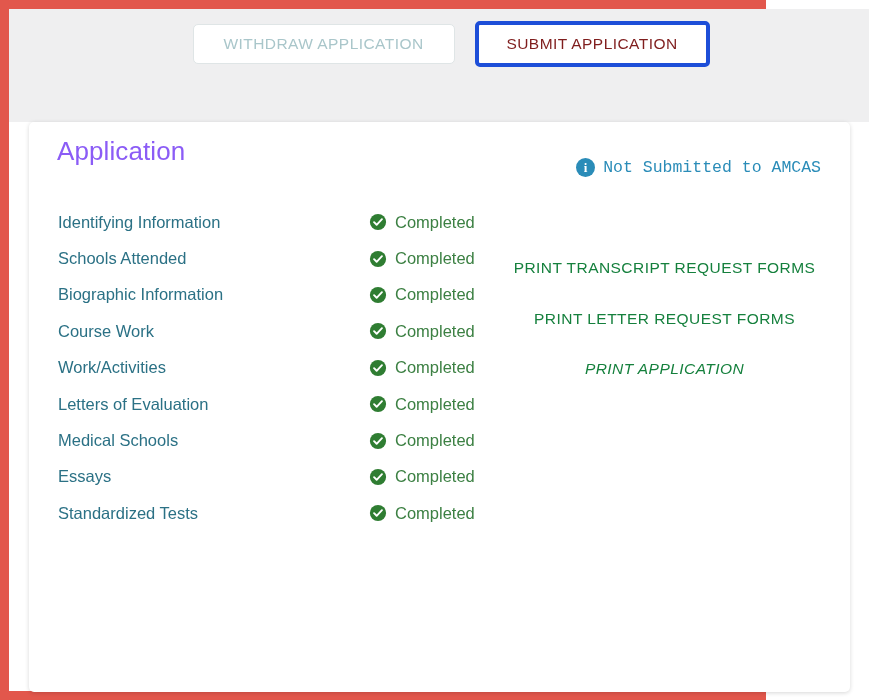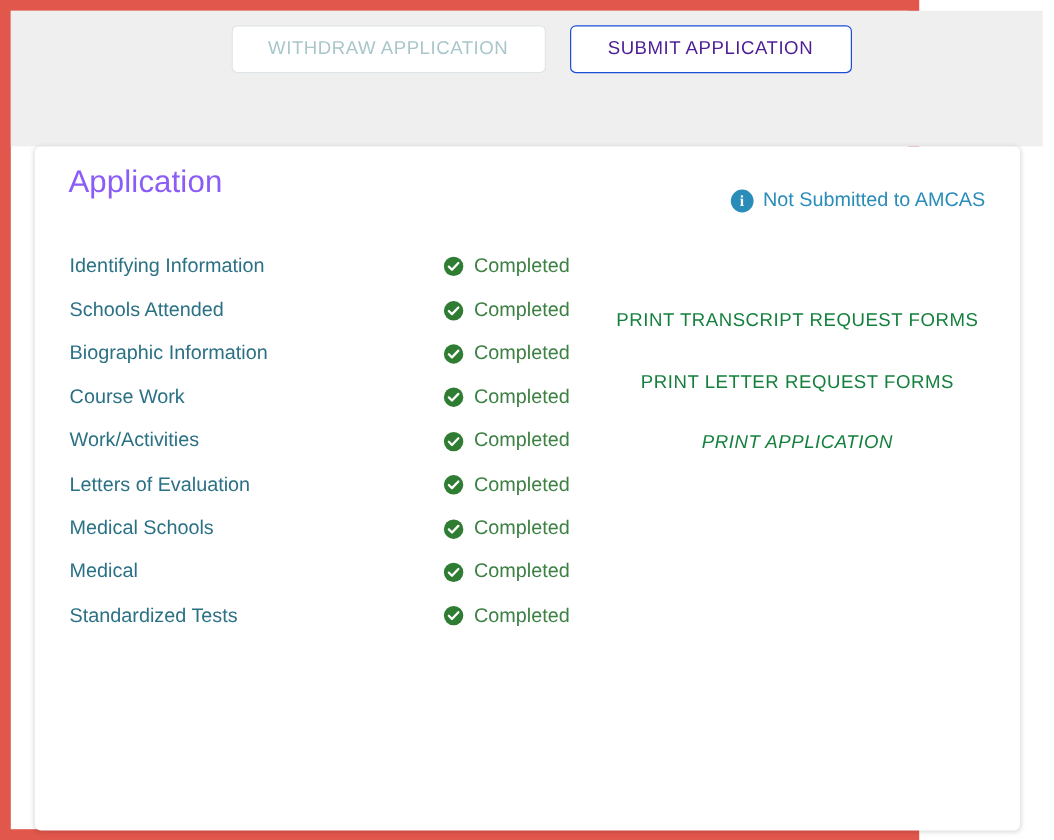--- a/index.html
+++ b/index.html
@@ -57,22 +57,22 @@
     cursor: pointer;
     white-space: nowrap;
   }
   .btn-withdraw {
     color: #a9c6ca;
     border: 1px solid #dfe5e6;
     padding: 10px 22px;
     min-width: 262px;
   }
   .btn-submit {
-    color: #4c1d95;
-    border: 1px solid #1d4ed8;
+    color: #7f1d1d;
+    border: 4px solid #1d4ed8;
     padding: 10px 22px;
     min-width: 235px;
     font-weight: 500;
   }
 
   
   .card {
     position: absolute;
     left: 20px;
     top: 113px;
@@ -115,20 +115,21 @@
     display: flex;
     align-items: center;
     justify-content: center;
     line-height: 1;
     flex: 0 0 auto;
   }
   .amcas-status-text {
     font-size: 16.5px;
     color: #2a8cb8;
     white-space: nowrap;
+    font-family: Liberation Mono, monospace;
   }
 
   
   .sections {
     position: absolute;
     left: 29px;
     top: 82px;
     width: 420px;
   }
   .section-row {
@@ -299,21 +300,21 @@
             <span>
               <svg class="check-icon" viewBox="0 0 20 20" xmlns="http://www.w3.org/2000/svg">
                 <circle cx="10" cy="10" r="9" fill="#2f7d32"></circle>
                 <path d="M5.6 10.2 L8.5 13.1 L14.4 6.9" fill="none" stroke="#ffffff" stroke-width="2.1" stroke-linecap="round" stroke-linejoin="round"></path>
               </svg>
             </span>
             <span class="status-text">Completed</span>
           </span>
         </div>
         <div class="section-row">
-          <a class="section-link" href="#">Medical</a>
+          <a class="section-link" href="#">Essays</a>
           <span class="section-status">
             <span>
               <svg class="check-icon" viewBox="0 0 20 20" xmlns="http://www.w3.org/2000/svg">
                 <circle cx="10" cy="10" r="9" fill="#2f7d32"></circle>
                 <path d="M5.6 10.2 L8.5 13.1 L14.4 6.9" fill="none" stroke="#ffffff" stroke-width="2.1" stroke-linecap="round" stroke-linejoin="round"></path>
               </svg>
             </span>
             <span class="status-text">Completed</span>
           </span>
         </div>

